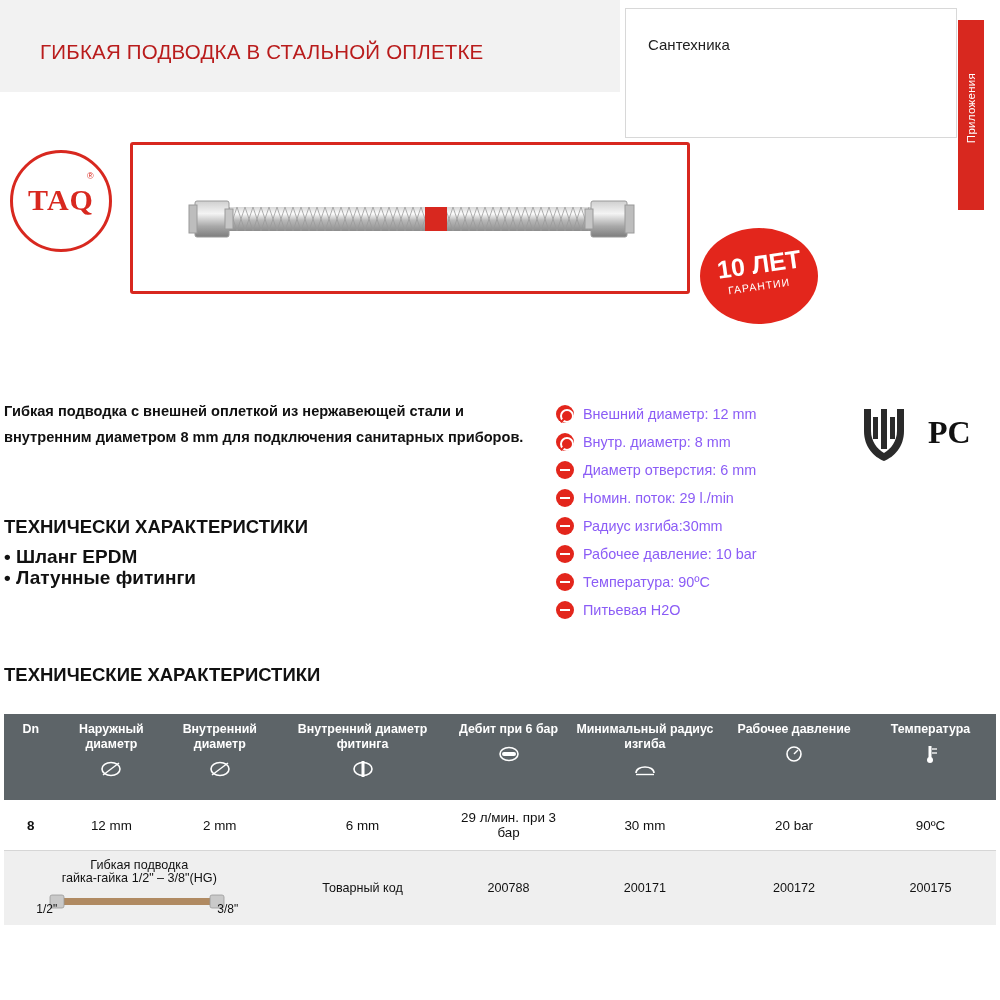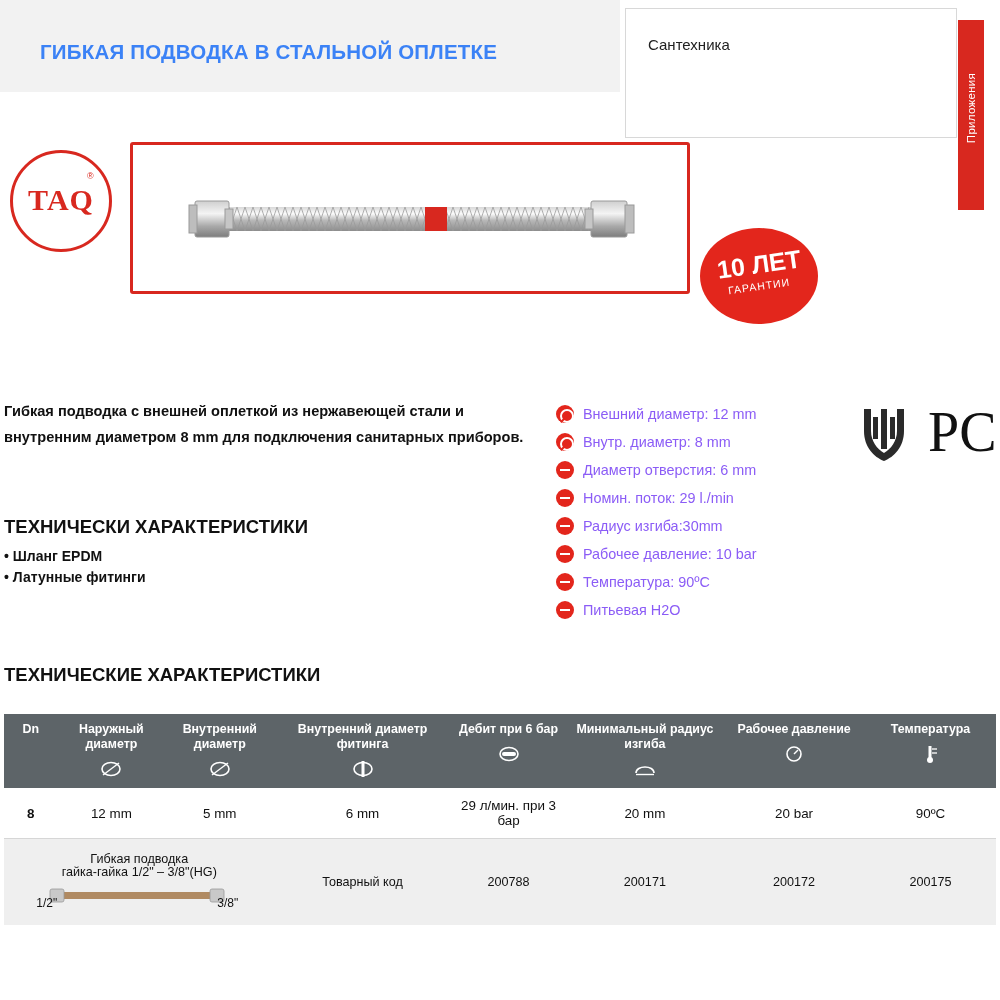--- a/index.html
+++ b/index.html
@@ -14,21 +14,21 @@
   
   .header{
     position:absolute;left:0;top:0;width:1000px;height:96px;
   }
   .header-band{
     position:absolute;left:0;top:0;width:620px;height:92px;
     background:#f2f2f2;
   }
   .header-title{
     position:absolute;left:40px;top:40px;
-    font-size:20.5px;font-weight:bold;color:#3b82f6;
+    font-size:20.5px;font-weight:normal;color:#b91c1c;
     letter-spacing:.2px;white-space:nowrap;
   }
   .tile-box{
     position:absolute;left:625px;top:8px;width:330px;height:128px;
     background:#ffffff;border:1px solid #d8d8d8;
   }
   .tile-label{
     position:absolute;left:648px;top:36px;
     font-size:15px;color:#222;
   }
@@ -83,21 +83,21 @@
   .desc{
     position:absolute;left:4px;top:398px;width:530px;
     font-size:14.6px;font-weight:bold;line-height:26px;color:#111;
   }
   .tech-head{
     position:absolute;left:4px;top:516px;
     font-size:18.5px;font-weight:bold;color:#111;
   }
   .bullets{
     position:absolute;left:4px;top:546px;width:420px;
-    font-size:14px;font-weight:bold;line-height:21px;color:#111;
+    font-size:19px;font-weight:bold;line-height:21px;color:#111;
   }
   
   .specs{
     position:absolute;left:556px;top:400px;width:330px;
   }
   .spec-row{
     display:flex;align-items:center;height:28px;
   }
   .spec-ico{
     width:18px;height:18px;border-radius:50%;
@@ -114,47 +114,47 @@
   }
   .spec-ico.ring::after{
     content:"";position:absolute;left:3px;top:12px;width:12px;height:2px;
     background:#e3261c;transform:rotate(-45deg);
   }
   .spec-txt{font-size:14.4px;color:#8b5cf6;white-space:nowrap;}
   
   .trident{position:absolute;left:862px;top:405px;width:44px;height:58px;}
   .pct{
     position:absolute;left:928px;top:406px;width:58px;height:54px;
-    font-family:"Liberation Serif", serif;font-size:56px;
-    font-weight:normal;color:#111;line-height:52px;
+    font-family:"Liberation Serif", serif;font-size:32px;
+    font-weight:bold;color:#111;line-height:52px;
   }
   
   .table-title{
     position:absolute;left:4px;top:664px;
     font-size:18.5px;font-weight:bold;color:#111;
   }
   table{
     position:absolute;left:4px;top:714px;width:992px;
     border-collapse:collapse;
   }
   thead th{
     background:#5d6468;color:#fff;font-size:12.4px;font-weight:bold;
-    padding:8px 2px 4px 2px;vertical-align:top;line-height:15px;
+    padding:8px 2px 16px 2px;vertical-align:top;line-height:15px;
     border:none;
   }
   .hdr-ico{
     display:block;margin:8px auto 6px auto;width:26px;height:18px;
   }
   tbody td{
     font-size:13.4px;color:#111;text-align:center;
     padding:10px 2px;border-bottom:1px solid #d6d6d6;background:#fff;
   }
   tbody td.dn{font-weight:bold;}
   .row2 td{
-    background:#efefef;font-size:12.6px;padding:10px 2px;border-bottom:none;
+    background:#efefef;font-size:12.6px;padding:4px 2px;border-bottom:none;
     vertical-align:middle;
   }
   .prod-cell{position:relative;height:66px;}
   .prod-cap{
     font-size:12.6px;line-height:15px;color:#111;display:block;
     margin-top:-2px;
   }
   .mini-hose{position:relative;width:210px;height:26px;margin:4px auto 0 auto;}
   .size-l{position:absolute;left:2px;top:12px;font-size:12px;}
   .size-r{position:absolute;right:6px;top:12px;font-size:12px;}
@@ -332,24 +332,24 @@
           <line x1="15" y1="4" x2="20" y2="4" stroke="#fff" stroke-width="1.3"></line>
           <line x1="15" y1="8" x2="20" y2="8" stroke="#fff" stroke-width="1.3"></line>
         </svg>
       </th>
     </tr>
   </thead>
   <tbody>
     <tr>
       <td class="dn">8</td>
       <td>12 mm</td>
-      <td>5 mm</td>
+      <td>2 mm</td>
       <td>6 mm</td>
       <td>29 л/мин. при 3 бар</td>
-      <td>20 mm</td>
+      <td>30 mm</td>
       <td>20 bar</td>
       <td>90ºC</td>
     </tr>
     <tr class="row2">
       <td colspan="3" class="prod-cell">
         <span class="prod-cap">Гибкая подводка</span>
         <span class="prod-cap">гайка-гайка 1/2" – 3/8"(HG)</span>
         <div class="mini-hose">
           <svg viewBox="0 0 210 26" width="210" height="26">
             <rect x="28" y="8" width="150" height="7" fill="#b08a62"></rect>

